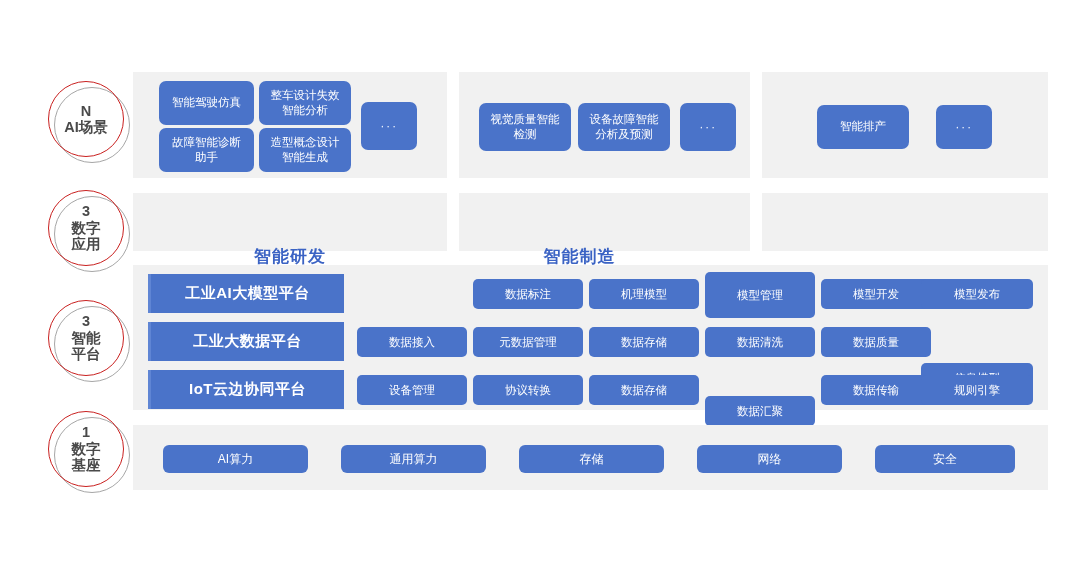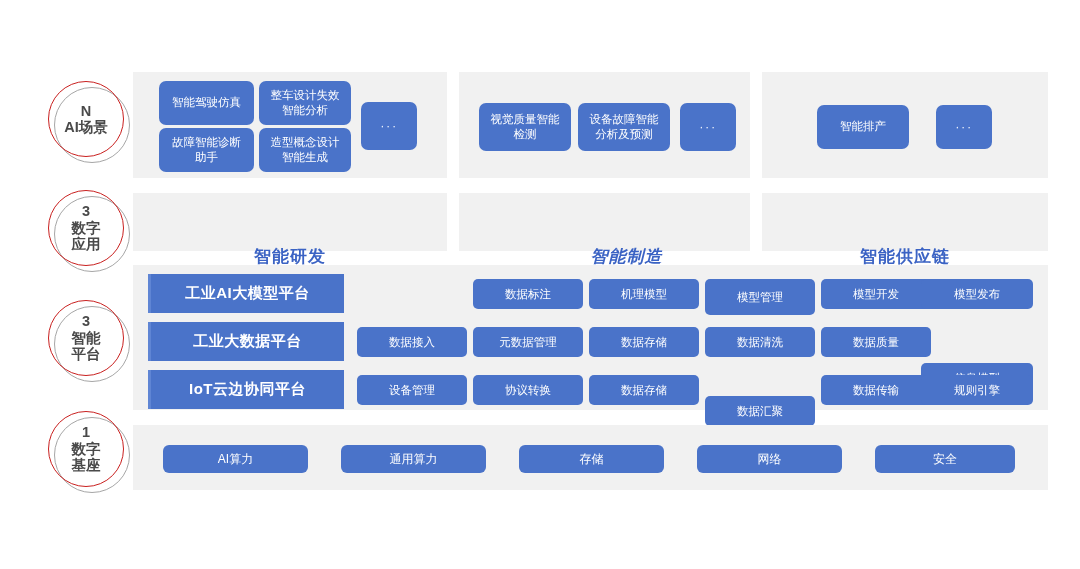--- a/index.html
+++ b/index.html
@@ -224,32 +224,31 @@
   <div class="chip dots" style="left:680px; top:103px; width:56px; height:48px;">···</div>
 
   <div class="chip" style="left:817px; top:105px; width:92px; height:44px;">智能排产</div>
   <div class="chip dots" style="left:936px; top:105px; width:56px; height:44px;">···</div>
 
   <div class="panel" style="left:133px; top:193px; width:314px; height:58px;"></div>
   <div class="panel" style="left:459px; top:193px; width:291px; height:58px;"></div>
   <div class="panel" style="left:762px; top:193px; width:286px; height:58px;"></div>
 
   <div class="app-title" style="left:133px; top:193px; width:314px; height:58px;">智能研发</div>
-  <div class="app-title" style="left:481px; top:193px; width:291px; height:58px;font-style:italic;">智能制造</div>
-  <div class="app-title" style="left:762px; top:193px; width:286px; height:58px;">智能供应链</div>
+  <div class="app-title" style="left:434px; top:193px; width:291px; height:58px;">智能制造</div>
 
   <div class="panel" style="left:133px; top:265px; width:915px; height:145px;"></div>
 
   <div class="platform-bar" style="left:148px; top:274px; width:196px; height:39px;">工业AI大模型平台</div>
   <div class="platform-bar" style="left:148px; top:322px; width:196px; height:39px;">工业大数据平台</div>
   <div class="platform-bar" style="left:148px; top:370px; width:196px; height:39px;">IoT云边协同平台</div>
 
   <div class="cap" style="left:473px; top:279px; width:110px; height:30px;">数据标注</div>
   <div class="cap" style="left:589px; top:279px; width:110px; height:30px;">机理模型</div>
-  <div class="cap" style="left:705px; top:279px; width:110px; height:36px;">模型管理</div>
+  <div class="cap" style="left:705px; top:272px; width:110px; height:46px;">模型管理</div>
   <div class="cap" style="left:821px; top:279px; width:110px; height:30px;">模型开发</div>
   <div class="cap" style="left:921px; top:279px; width:112px; height:30px;">模型发布</div>
 
   <div class="cap" style="left:357px; top:327px; width:110px; height:30px;">数据接入</div>
   <div class="cap" style="left:473px; top:327px; width:110px; height:30px;">元数据管理</div>
   <div class="cap" style="left:589px; top:327px; width:110px; height:30px;">数据存储</div>
   <div class="cap" style="left:705px; top:327px; width:110px; height:30px;">数据清洗</div>
   <div class="cap" style="left:821px; top:327px; width:110px; height:30px;">数据质量</div>
   <div class="cap" style="left:921px; top:327px; width:112px; height:30px;margin-top:36px;">信息模型</div>
 

